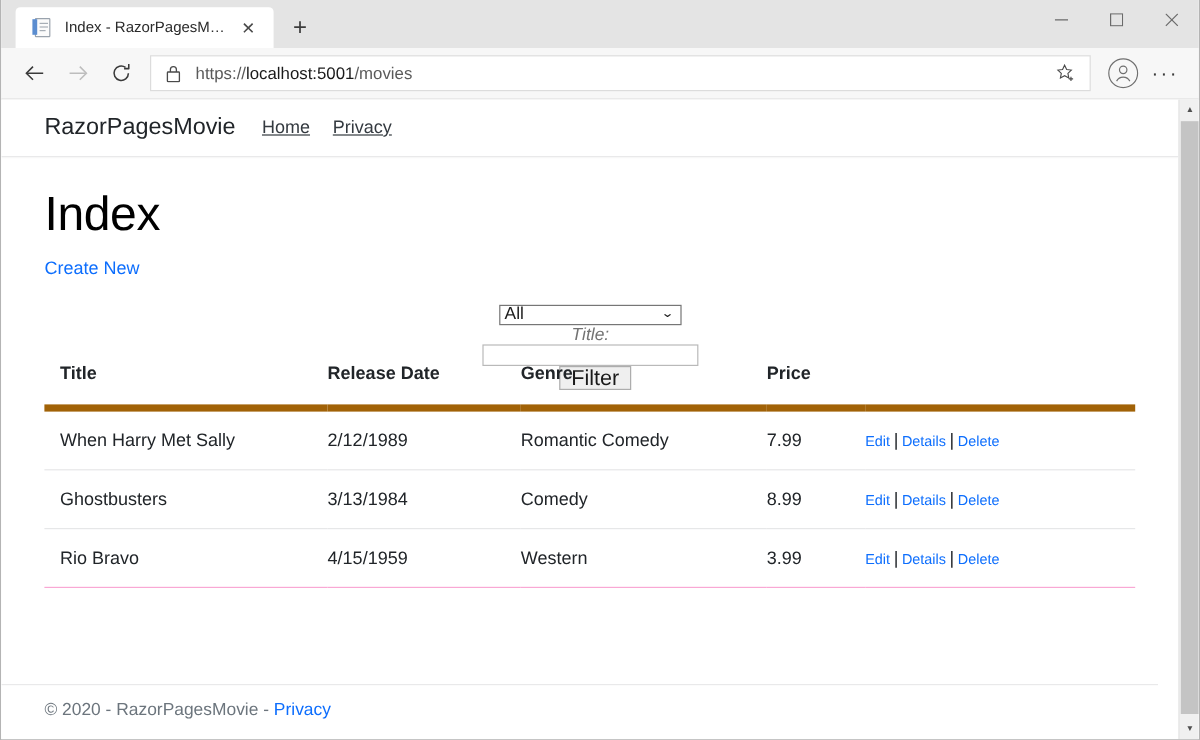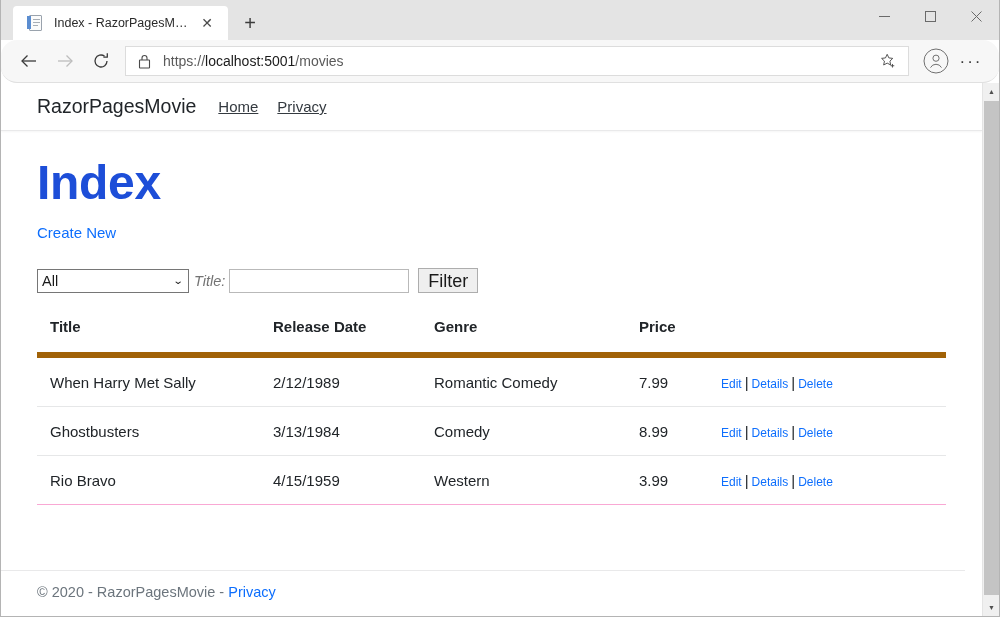--- a/index.html
+++ b/index.html
@@ -104,21 +104,20 @@
   .wc svg { display: block; }
 
   
   .navbar-row {
     height: 43px;
     background: #f7f7f7;
     display: flex;
     align-items: center;
     padding: 0 10px 0 10px;
     border-bottom: 1px solid #e0e0e0;
-    border-radius: 16px;
   }
   .navbtn {
     width: 36px; height: 36px;
     display: flex; align-items: center; justify-content: center;
     color: #3a3a3a;
     flex: 0 0 auto;
   }
   .navbtn.disabled { color: #bdbdbd; }
   .navbtn svg { display: block; }
 
@@ -196,41 +195,42 @@
   .navlinks { display: flex; align-items: center; gap: 19px; }
   .navlink {
     font-size: 15px;
     color: #343a40;
   }
 
   .content {
     padding: 0 36px;
   }
   h1.page-title {
-    font-size: 48px;
-    font-weight: 700;
-    color: #1d4ed8;
+    font-size: 40px;
+    font-weight: 400;
+    color: #000000;
     margin: 26px 0 0 0;
     letter-spacing: -0.3px;
     line-height: 1.1;
   }
   .create-new {
     display: inline-block;
     margin-top: 14px;
     font-size: 15px;
     color: #0d6efd;
     text-decoration: none;
   }
 
   
   .filter-form {
-    margin-top: 27px;
+    margin-top: 21px;
     display: flex;
     align-items: center;
     height: 24px;
+    flex-direction: column;
   }
   .genre-select {
     width: 152px;
     height: 24px;
     font-family: "Liberation Sans", sans-serif;
     font-size: 14.5px;
     color: #1a1a1a;
     background: #ffffff;
     border: 1px solid #767676;
     padding: 0 4px;

